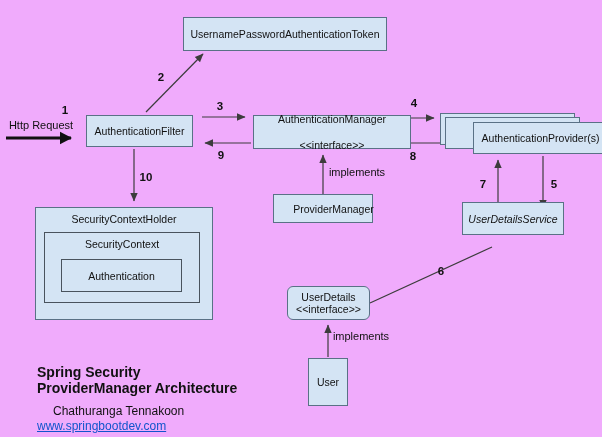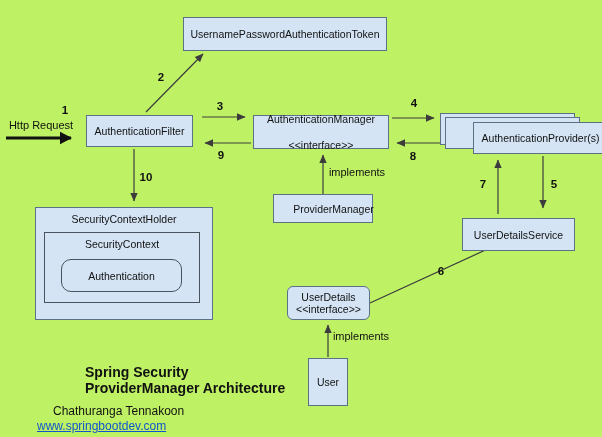--- a/index.html
+++ b/index.html
@@ -1,17 +1,17 @@
 <!DOCTYPE html>
 <html style="--box-fill: #d4e4f4; --box-border: #5a7186; --arrow: #3c3c3c; --link: #1155cc;"><head>
 <meta charset="utf-8">
 <style>
   html,body{margin:0;padding:0;background:#fff;}
   .canvas{
-    position:relative;width:602px;height:437px;background:#bef264;
+    position:relative;width:602px;height:437px;background:#f0abfc;
     font-family:"Liberation Sans",sans-serif;color:#111;overflow:hidden;
   }
   svg.edges{position:absolute;left:0;top:0;z-index:1;}
   .edge{stroke:var(--arrow,#3c3c3c);stroke-width:1.2;fill:none;}
   .edge--thick{stroke:#111;stroke-width:3.2;}
   marker path{fill:var(--arrow,#3c3c3c);}
   marker.big path{fill:#111;}
 
   .node{
     position:absolute;z-index:2;box-sizing:border-box;
@@ -25,21 +25,21 @@
   .node--ghost{z-index:1;}
 
   .lbl{
     position:absolute;z-index:3;transform:translate(-50%,-50%);
     font-size:11px;white-space:nowrap;
   }
   .lbl--num{font-weight:bold;font-size:11.5px;}
   .lbl--plain{font-size:11px;}
 
   .footer{position:absolute;left:37px;z-index:3;white-space:nowrap;}
-  .footer-title{top:365px;font-size:14px;font-weight:bold;line-height:15.5px;margin-left:48px;}
+  .footer-title{top:365px;font-size:14px;font-weight:bold;line-height:15.5px;}
   .footer-author{top:405px;font-size:12px;line-height:13px;margin-left:16px;}
   .footer-link{top:419px;font-size:12px;}
   .footer-link a{color:var(--link,#1155cc);text-decoration:underline;}
 </style>
 </head>
 <body>
 
 <div class="canvas">
 
   <svg class="edges" width="602" height="437">
@@ -62,36 +62,36 @@
     <line class="edge" x1="498" y1="214" x2="498" y2="160" marker-end="url(#ah)"></line>
     <line class="edge" x1="543" y1="156" x2="543" y2="208" marker-end="url(#ah)"></line>
     <line class="edge" x1="370" y1="303" x2="492" y2="247"></line>
     <line class="edge" x1="328" y1="357" x2="328" y2="325" marker-end="url(#ah)"></line>
   </svg>
 
   <div class="node" style="left:183px;top:17px;width:204px;height:34px;">UsernamePasswordAuthenticationToken</div>
 
   <div class="node" style="left:86px;top:115px;width:107px;height:32px;">AuthenticationFilter</div>
 
-  <div class="node" style="left:253px;top:115px;width:136px;height:34px;gap:14px;">
+  <div class="node" style="left:253px;top:115px;width:158px;height:34px;gap:14px;">
     <span>AuthenticationManager</span>
     <span>&lt;&lt;interface&gt;&gt;</span>
   </div>
 
   <div class="node node--ghost" style="left:440px;top:113px;width:135px;height:32px;"></div>
   <div class="node node--ghost" style="left:445px;top:117px;width:135px;height:32px;"></div>
   <div class="node" style="left:473px;top:122px;width:135px;height:32px;">AuthenticationProvider(s)</div>
 
   <div class="node" style="left:273px;top:194px;width:100px;height:29px;padding-left:21px;">ProviderManager</div>
 
-  <div class="node" style="left:462px;top:218px;width:113px;height:33px;">UserDetailsService</div>
+  <div class="node" style="left:462px;top:202px;width:102px;height:33px;font-style:italic;">UserDetailsService</div>
 
   <div class="node node--top" style="left:35px;top:207px;width:178px;height:113px;">SecurityContextHolder</div>
   <div class="node node--top node--inner" style="left:44px;top:232px;width:156px;height:71px;">SecurityContext</div>
-  <div class="node node--inner" style="left:61px;top:259px;width:121px;height:33px;border-radius:10px;">Authentication</div>
+  <div class="node node--inner" style="left:61px;top:259px;width:121px;height:33px;">Authentication</div>
 
   <div class="node" style="left:287px;top:286px;width:83px;height:34px;border-radius:6px;">
     <span>UserDetails</span>
     <span>&lt;&lt;interface&gt;&gt;</span>
   </div>
 
   <div class="node" style="left:308px;top:358px;width:40px;height:48px;">User</div>
 
   <div class="lbl lbl--num" style="left:65px;top:110px;">1</div>
   <div class="lbl lbl--num" style="left:161px;top:77px;">2</div>

